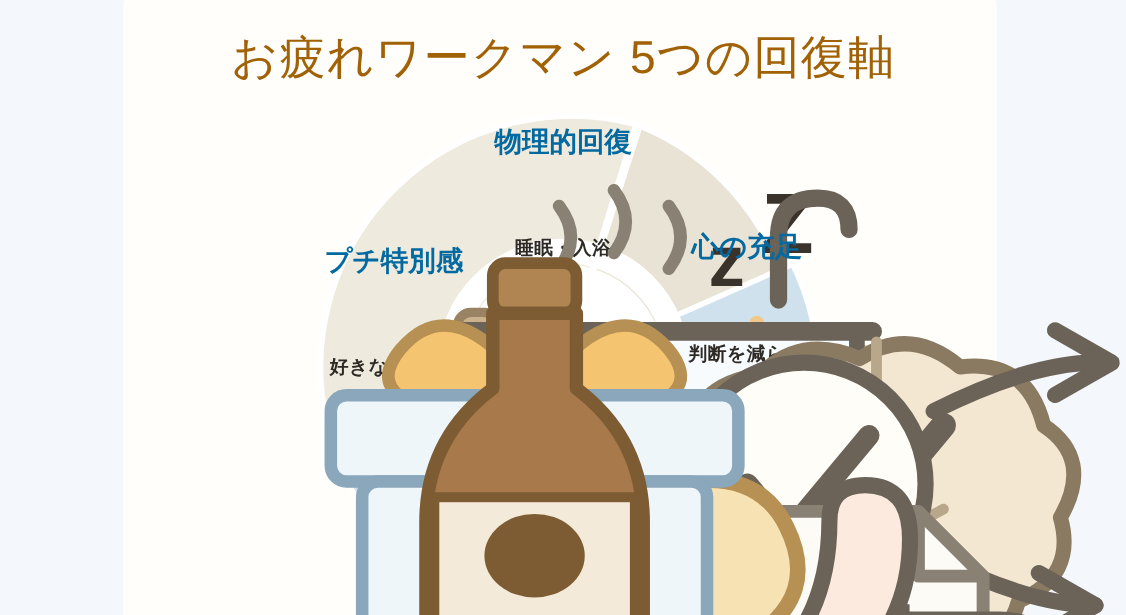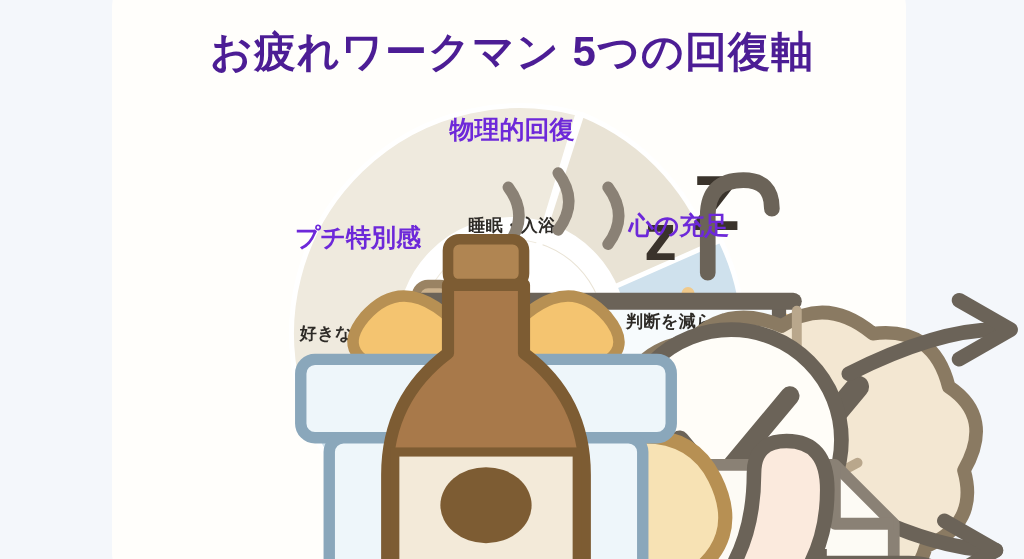--- a/index.html
+++ b/index.html
@@ -32,23 +32,23 @@
     border-radius: 44px;
   }
 
   #title {
     position: absolute;
     left: 0;
     top: 24px;
     width: 1024px;
     text-align: center;
     font-size: 42px;
-    font-weight: 700;
+    font-weight: 400;
     letter-spacing: 1px;
-    color: #4c1d95;
+    color: #a16207;
     white-space: nowrap;
   }
 
   
   #wheel {
     position: absolute;
     left: 284px;
     top: 104px;
     width: 456px;
     height: 456px;
@@ -95,21 +95,21 @@
 
   
   .seg {
     position: absolute;
     text-align: center;
     white-space: nowrap;
   }
   .seg-title {
     font-size: 25px;
     font-weight: 700;
-    color: #6d28d9;
+    color: #0369a1;
     line-height: 1.1;
   }
   .seg-icons {
     margin: 4px 0 2px 0;
     height: 64px;
     display: flex;
     align-items: center;
     justify-content: center;
     gap: 10px;
   }

